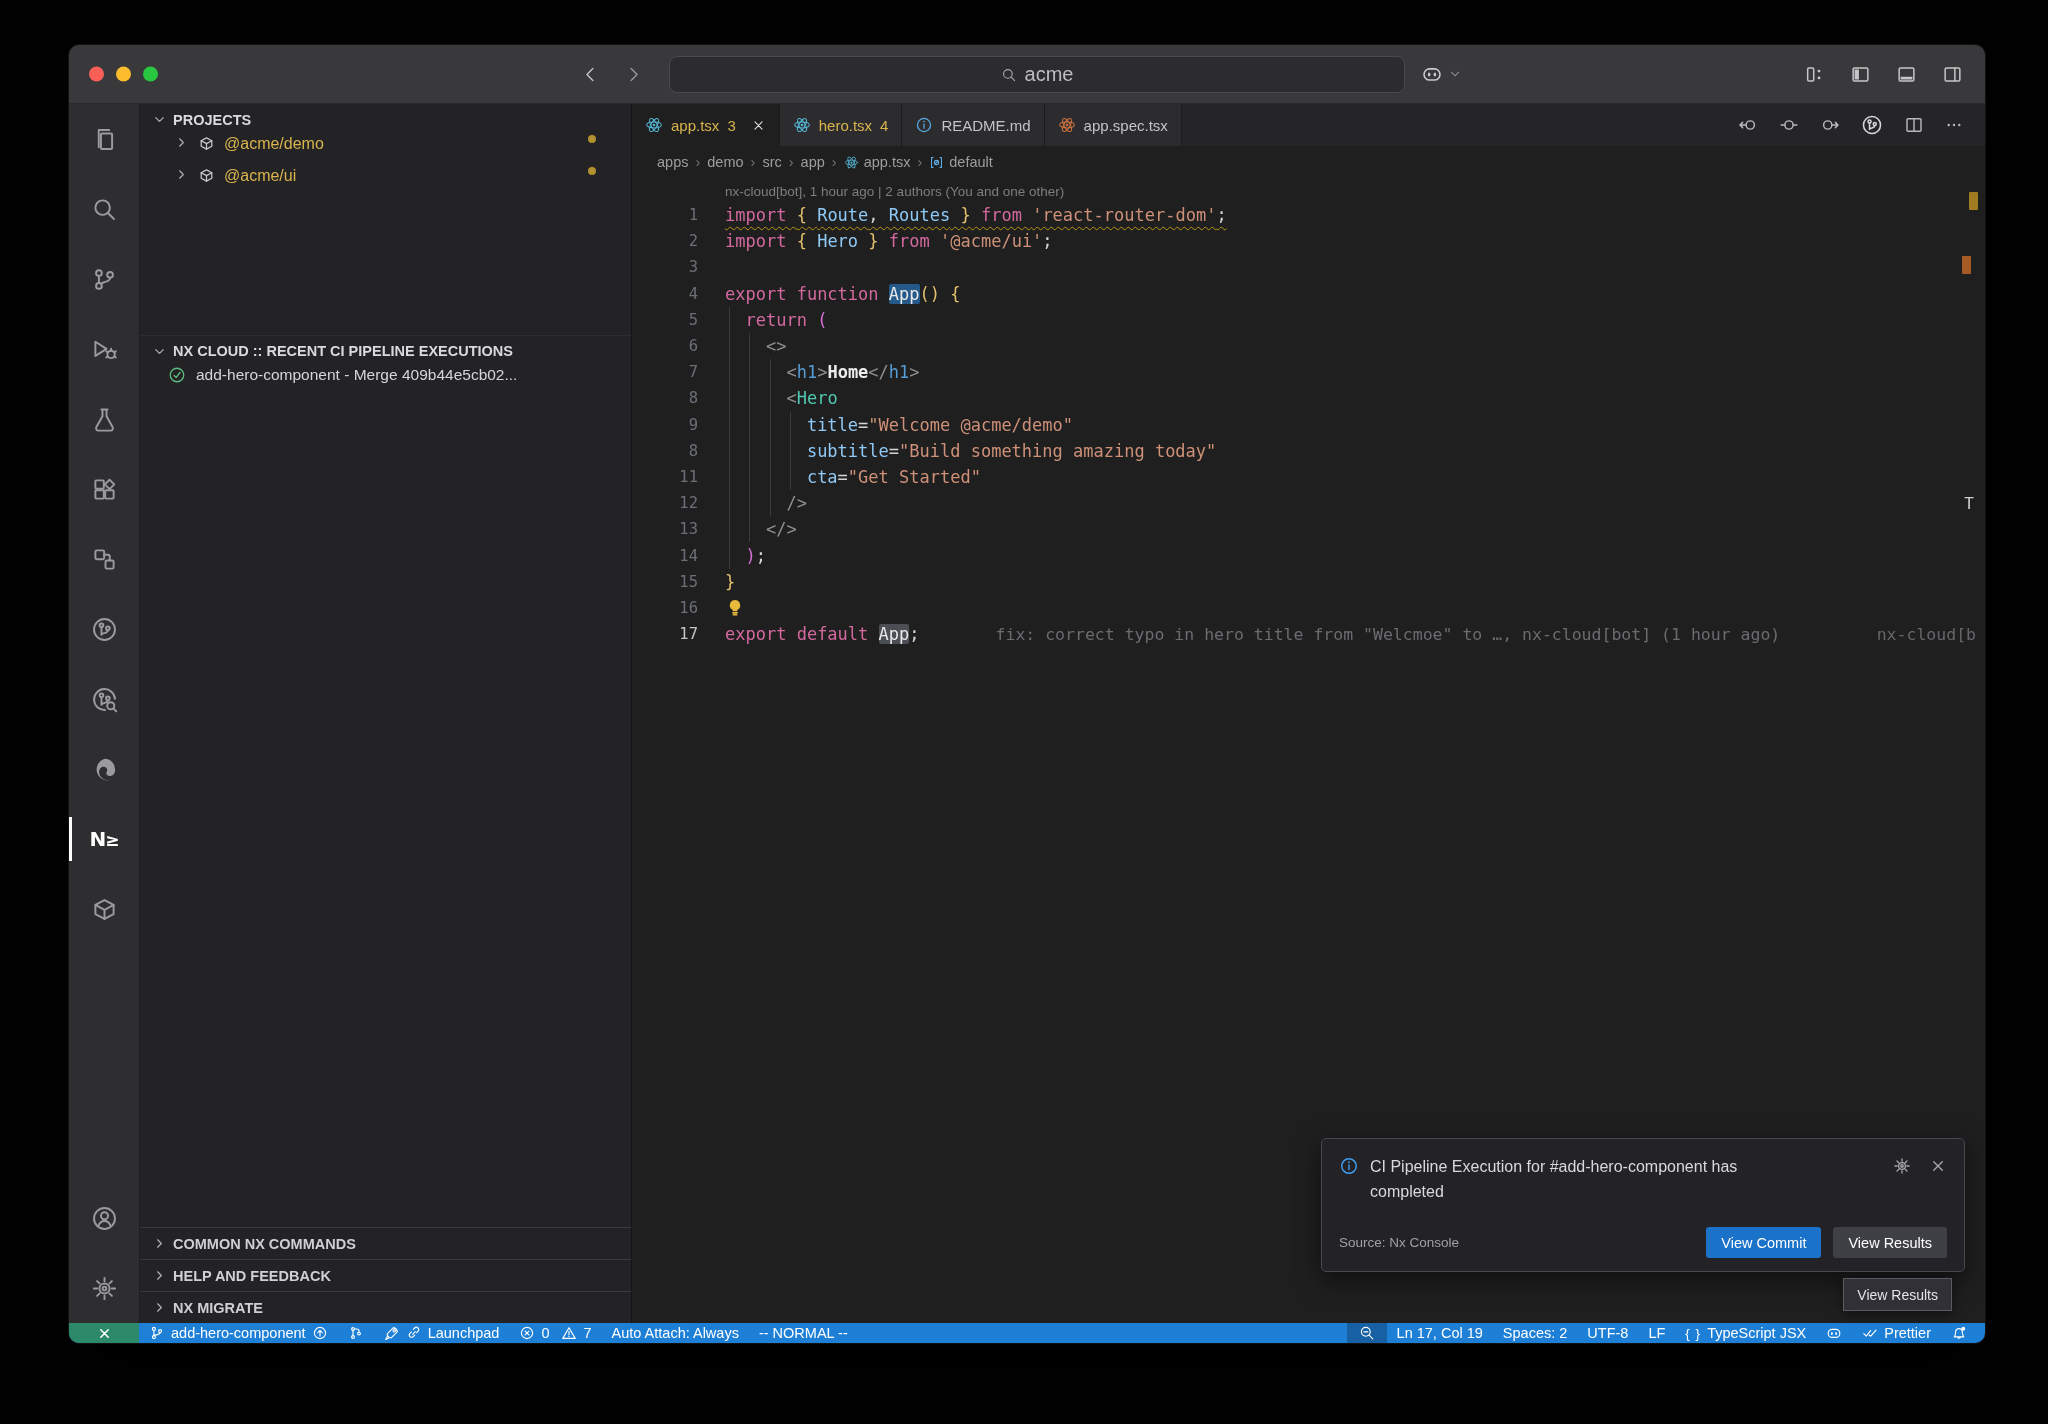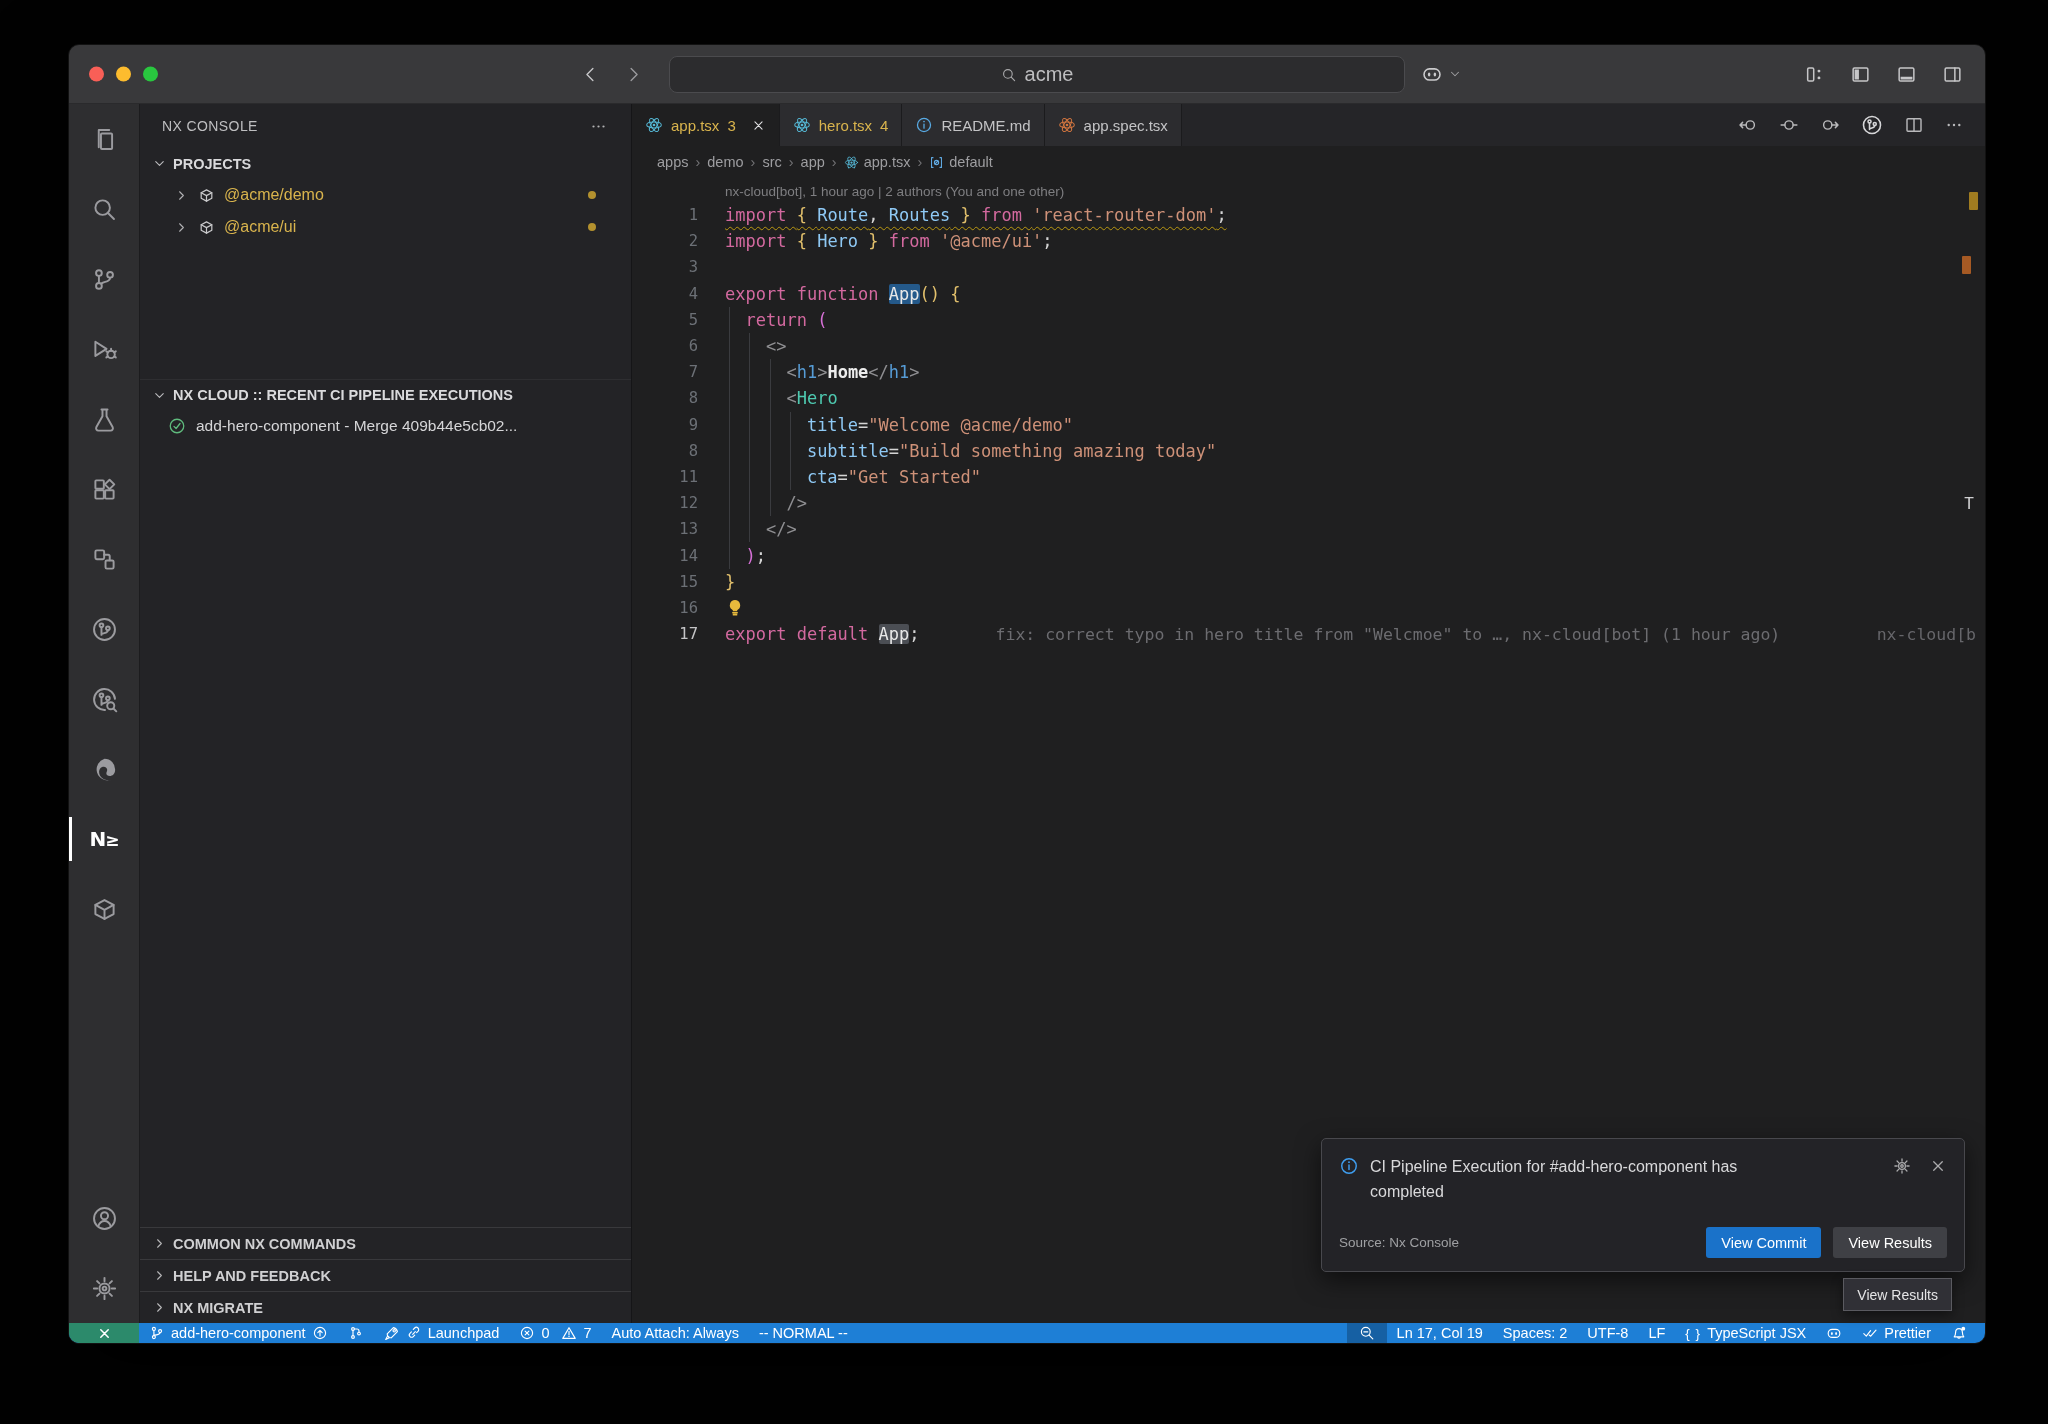--- a/index.html
+++ b/index.html
@@ -37,21 +37,21 @@
 .ab-item.active::before{content:"";position:absolute;left:0;top:13px;bottom:13px;width:2.5px;background:#fff}
 .nxlogo{font-size:20px;font-weight:bold;letter-spacing:-1px;font-family:"DejaVu Sans",sans-serif}
 .nxlogo .nxg{font-size:17px}
 
 
 .sidebar{width:493px;background:#232326;flex:none;display:flex;flex-direction:column;border-left:1px solid #1c1c1e;border-right:1px solid #151517;min-height:0}
 .sb-header{height:44px;flex:none;display:flex;align-items:center;justify-content:space-between;padding:0 24px 0 22px;color:#bfbfc1;font-size:14px;letter-spacing:.4px}
 .sb-header .icon{color:#b3b3b5}
 .sb-section-header{height:31px;flex:none;display:flex;align-items:center;gap:6px;padding-left:12px;color:#dadadc;font-weight:bold;font-size:14.5px;cursor:pointer}
 .sb-section-header .icon{color:#bcbcbe}
-.sb-item{height:32px;flex:none;display:flex;align-items:center;gap:9px;padding-left:34px;font-size:16px;color:#d6d6d8;cursor:pointer}
+.sb-item{height:32px;flex:none;display:flex;align-items:flex-start;gap:9px;padding-left:34px;font-size:16px;color:#d6d6d8;cursor:pointer}
 .sb-item .chev{color:#aeaeb1}
 .sb-item .pkg{color:#c9c9cb}
 .proj-label{color:var(--modified,#d9b44d)}
 .dirty-dot{width:8px;height:8px;border-radius:50%;background:#b3912e;margin-left:auto;margin-right:35px}
 .projects-spacer{height:136px;flex:none}
 .cloud-header{border-top:1px solid rgba(255,255,255,.05)}
 .cloud-item{padding-left:28px;gap:10px;font-size:15.5px}
 .cloud-item .ok{color:#5fba7d}
 .sb-flex{flex:1}
 .sb-collapsed{height:32px;flex:none;border-top:1px solid #39393c;display:flex;align-items:center;gap:6px;padding-left:12px;font-weight:bold;font-size:14.5px;color:#d0d0d2;cursor:pointer}
@@ -320,30 +320,20 @@
                 <circle cx="8" cy="8" r="3"></circle>
                 <circle cx="8" cy="8" r="1.1"></circle>
                 <path d="M8 1.7v2M8 12.3v2M1.7 8h2M12.3 8h2M3.6 3.6L5 5M11 11l1.4 1.4M12.4 3.6L11 5M5 11l-1.4 1.4"></path>
               </svg>
             </span>
           </div>
         </div>
     </div>
 
     <div class="sidebar">
-      <div class="sb-header">
-        <span>NX CONSOLE</span>
-        <span class="icon i17">
-            <svg viewBox="0 0 16 16" fill="none" stroke="currentColor" stroke-width="1.15" stroke-linecap="round" stroke-linejoin="round">
-              <circle cx="3.3" cy="8" r="1.05" fill="currentColor" stroke="none"></circle>
-              <circle cx="8" cy="8" r="1.05" fill="currentColor" stroke="none"></circle>
-              <circle cx="12.7" cy="8" r="1.05" fill="currentColor" stroke="none"></circle>
-            </svg>
-          </span>
-      </div>
       <div class="sb-section-header">
         <span class="icon i15">
             <svg viewBox="0 0 16 16" fill="none" stroke="currentColor" stroke-width="1.15" stroke-linecap="round" stroke-linejoin="round">
               <path d="M4 6l4 4 4-4"></path>
             </svg>
           </span>
         <span>PROJECTS</span>
       </div>
       <div id="projects-list">
           <div class="sb-item">

